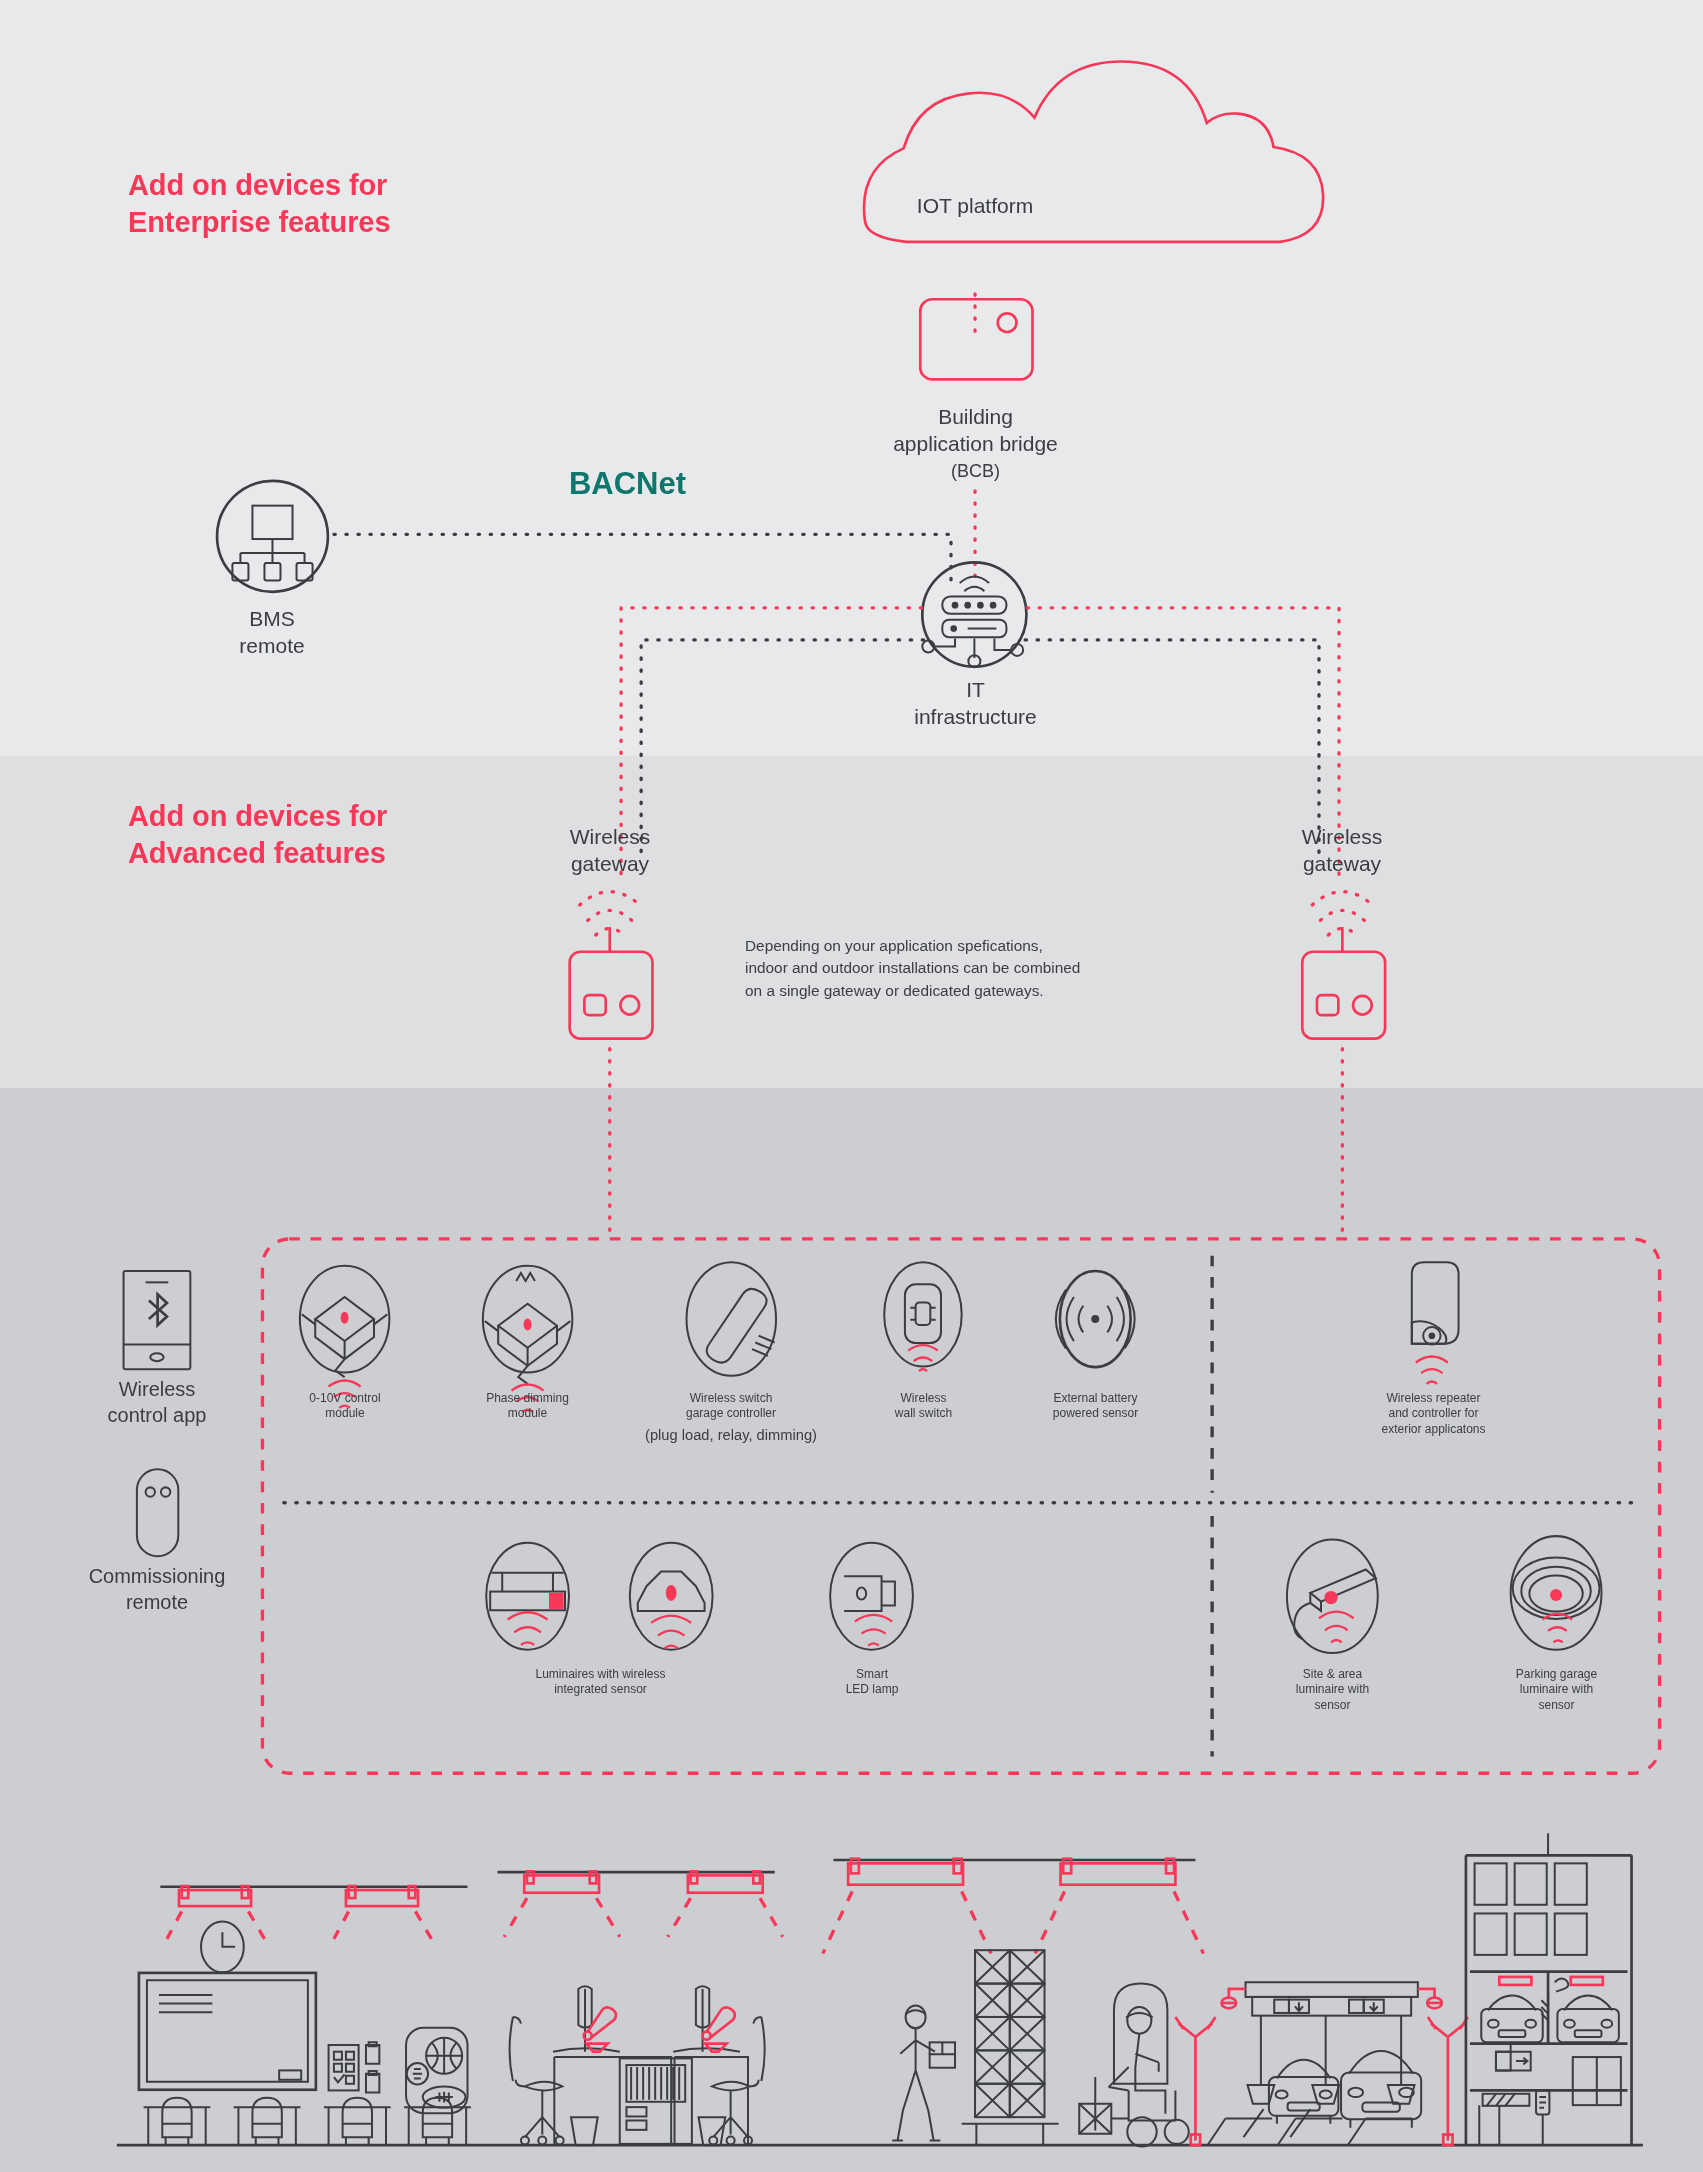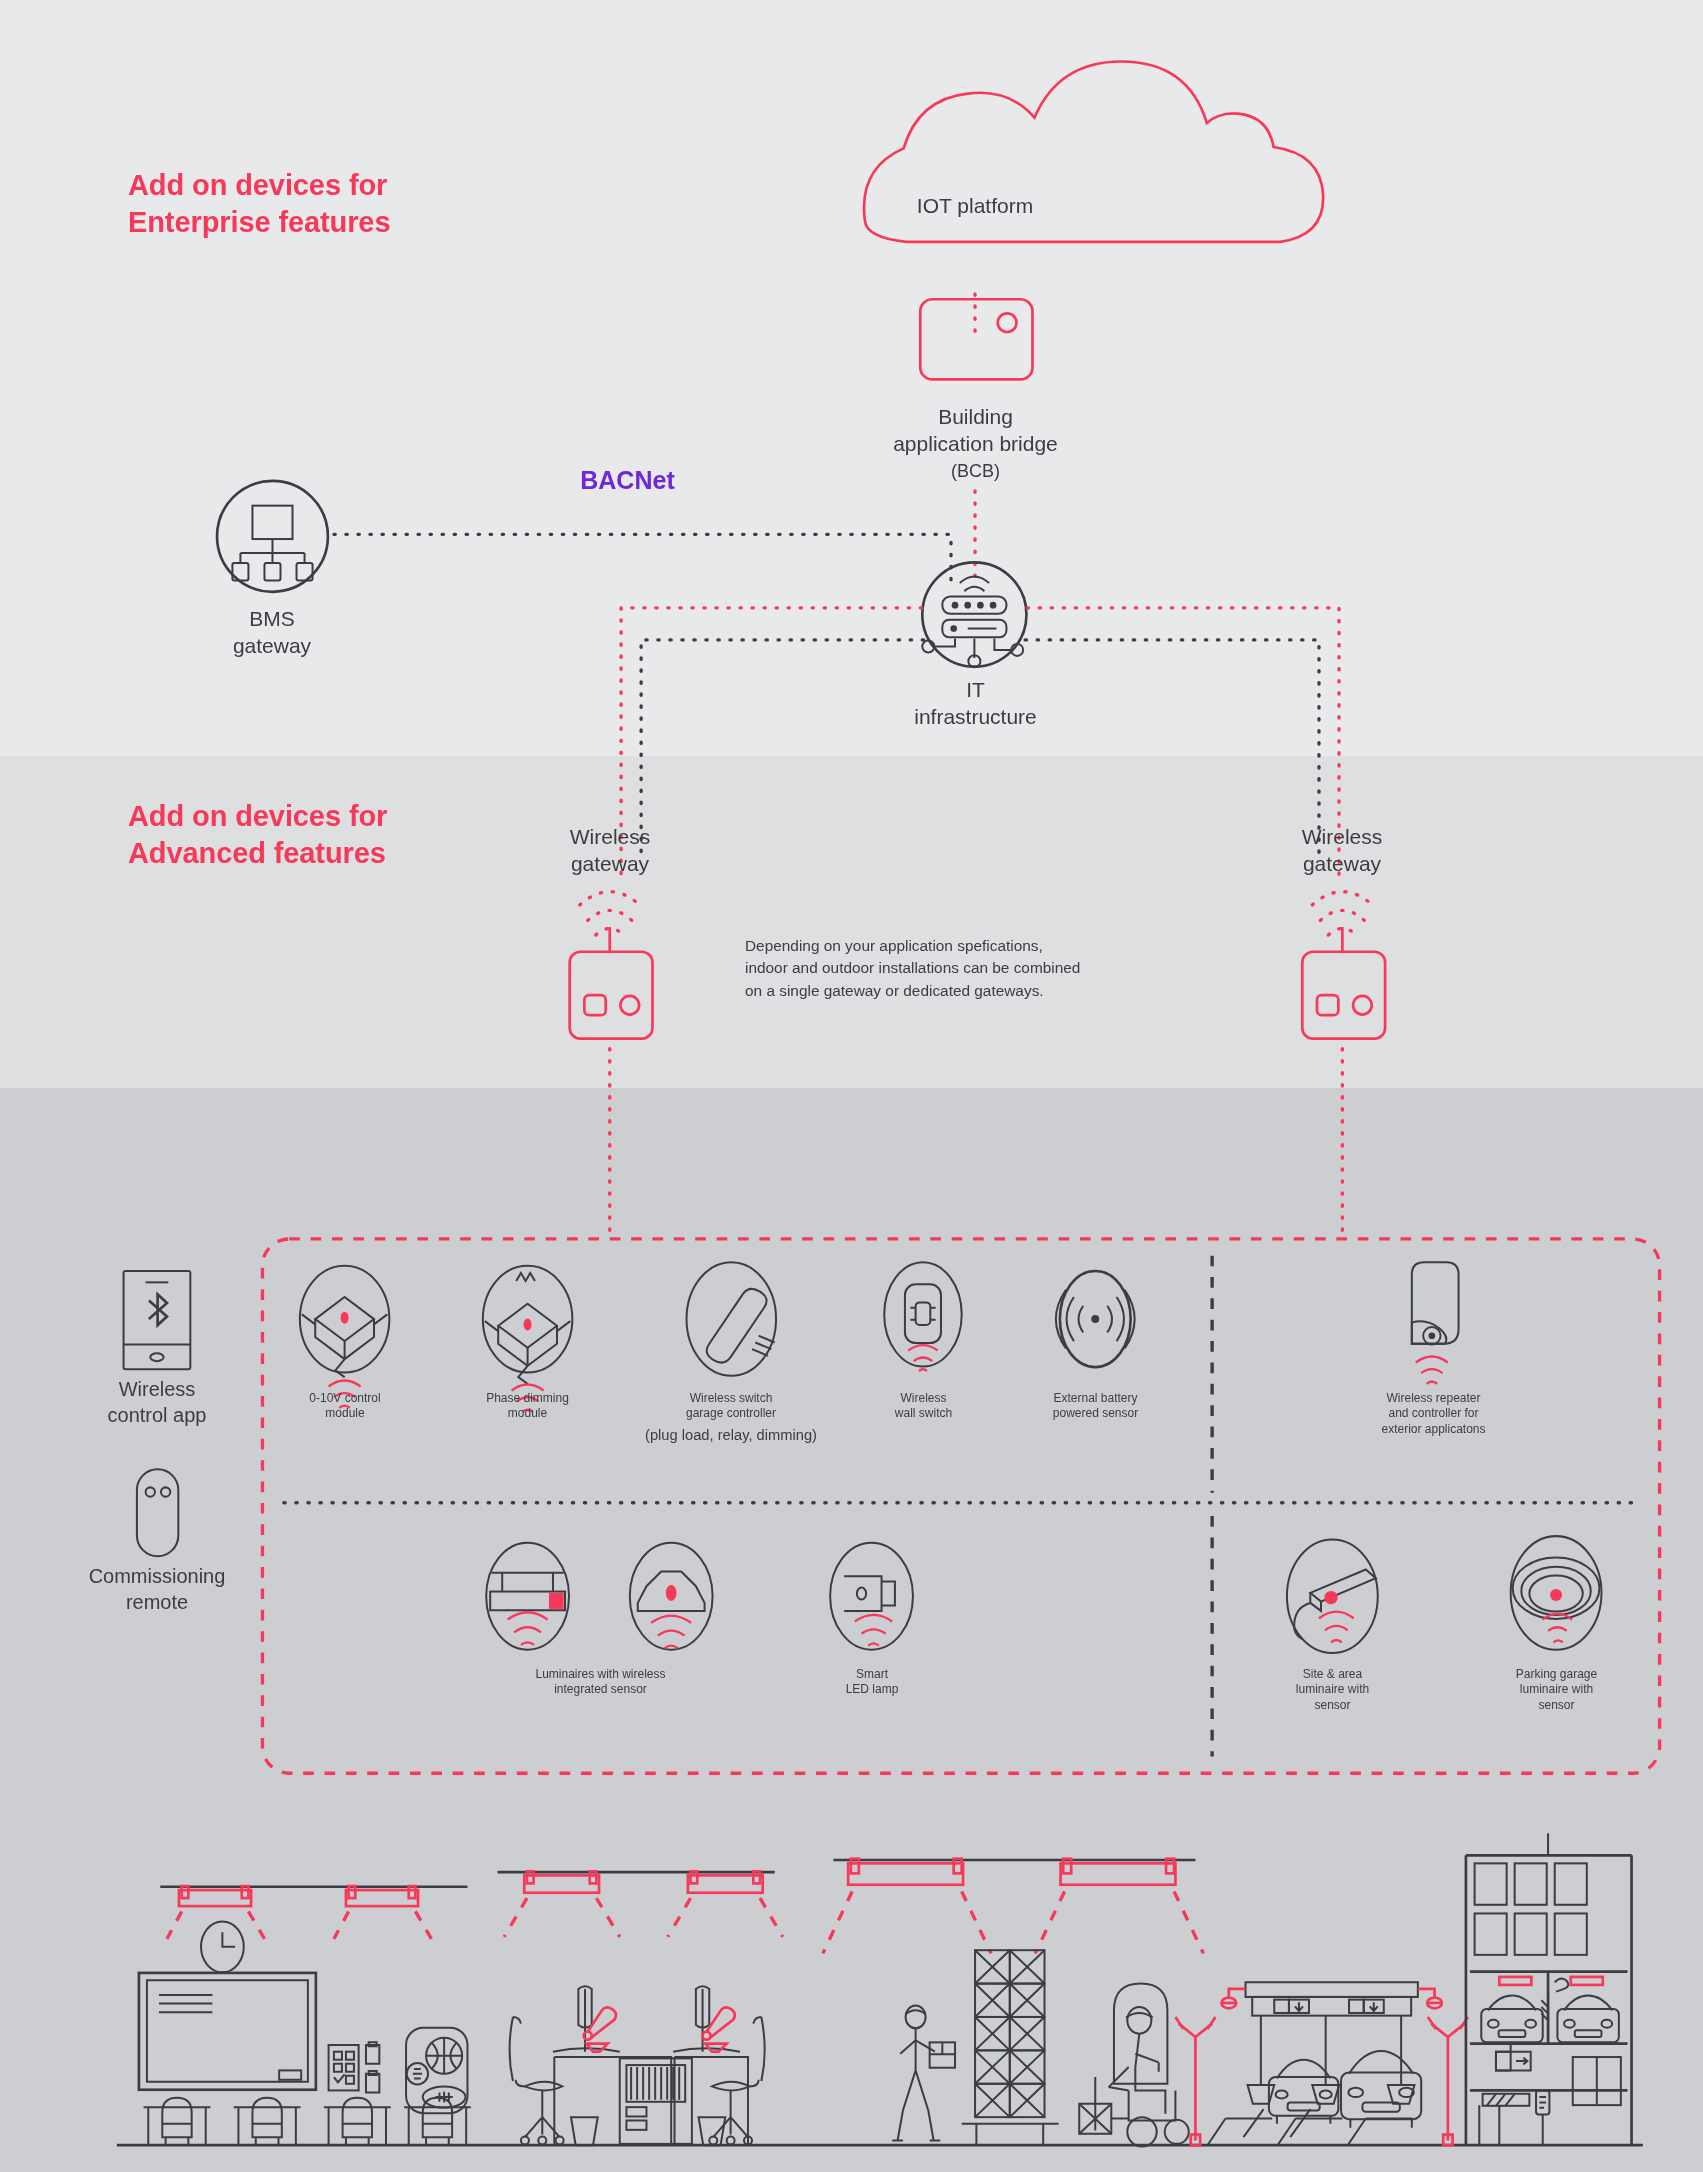--- a/index.html
+++ b/index.html
@@ -503,24 +503,24 @@
   <div class="sec-head" style="left:128px;top:167px;">Add on devices for
 Enterprise features</div>
   <div class="sec-head" style="left:128px;top:798px;">Add on devices for
 Advanced features</div>
 
   <div class="node-label" style="left:875px;top:192px;width:200px;">IOT platform</div>
   <div class="node-label" style="left:775px;top:403px;width:401px;">Building
 application bridge</div>
   <div class="node-label node-sub" style="left:775px;top:460px;width:401px;">(BCB)</div>
   <div class="node-label" style="left:172px;top:605px;width:200px;">BMS
-gateway</div>
+remote</div>
   <div class="node-label" style="left:862px;top:676px;width:227px;">IT
 infrastructure</div>
-  <div style="position:absolute;left:534px;top:466px;width:187px;text-align:center;color:#6d28d9;font-size:25px;font-weight:bold;">BACNet</div>
+  <div style="position:absolute;left:534px;top:466px;width:187px;text-align:center;color:#0f766e;font-size:31px;font-weight:bold;">BACNet</div>
 
   <div class="node-label" style="left:510px;top:823px;width:200px;">Wireless
 gateway</div>
   <div class="node-label" style="left:1242px;top:823px;width:200px;">Wireless
 gateway</div>
 
   <div class="note" style="left:745px;top:935px;width:474px;">Depending on your application spefications,
 indoor and outdoor installations can be combined
 on a single gateway or dedicated gateways.</div>
 

